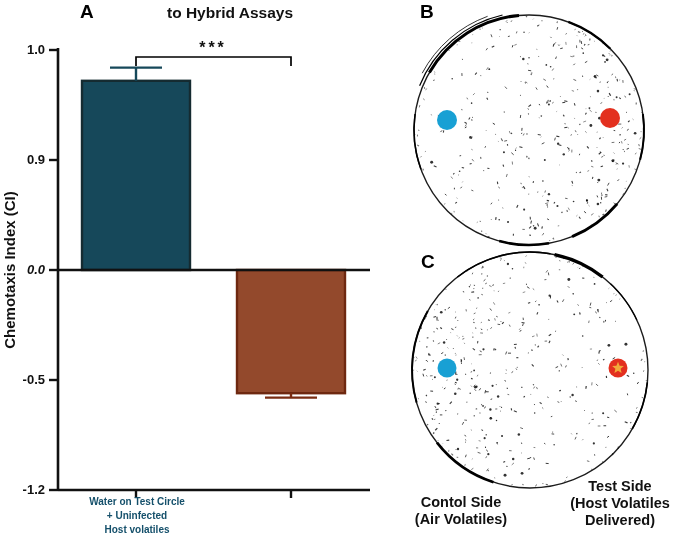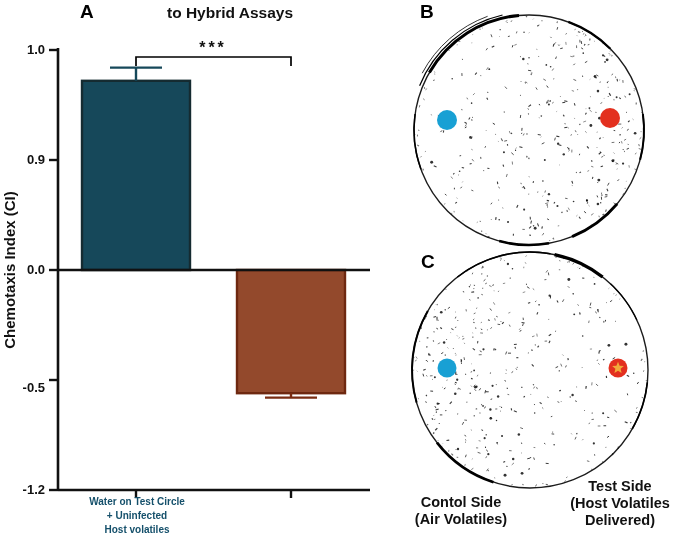--- a/index.html
+++ b/index.html
@@ -898,22 +898,22 @@
   <div class="overlay pletter" id="pl-c">C</div>
 
   <div class="overlay title">
     <div>to Hybrid Assays</div>
   </div>
 
   <div class="overlay ylabel">Chemotaxis Index (CI)</div>
 
   <div class="overlay ytick" id="yt0" style="top: 42px;">1.0</div>
   <div class="overlay ytick" id="yt1" style="top: 152px;">0.9</div>
-  <div class="overlay ytick" id="yt2" style="top: 262px;">0.0</div>
-  <div class="overlay ytick" id="yt3" style="top: 380px;">-0.5</div>
+  <div class="overlay ytick" id="yt2" style="top: 262px; font-style: italic;">0.0</div>
+  <div class="overlay ytick" id="yt3" style="top: 372px;">-0.5</div>
   <div class="overlay ytick" id="yt4" style="top: 482px;">-1.2</div>
 
   <div class="overlay sig">***</div>
 
   <div class="overlay cat" id="cat0" style="color: rgb(21, 80, 107);">
     <div>Water on Test Circle</div>
     <div>+ Uninfected</div>
     <div>Host volatiles</div>
   </div>
 

